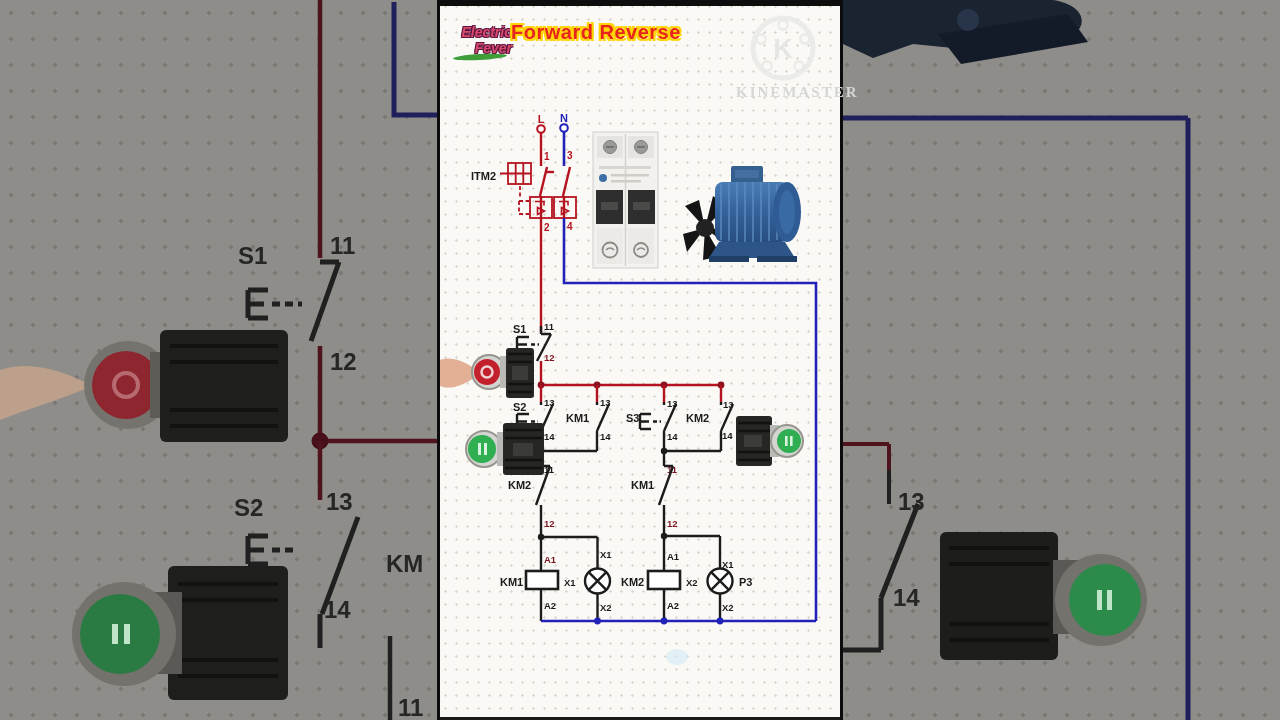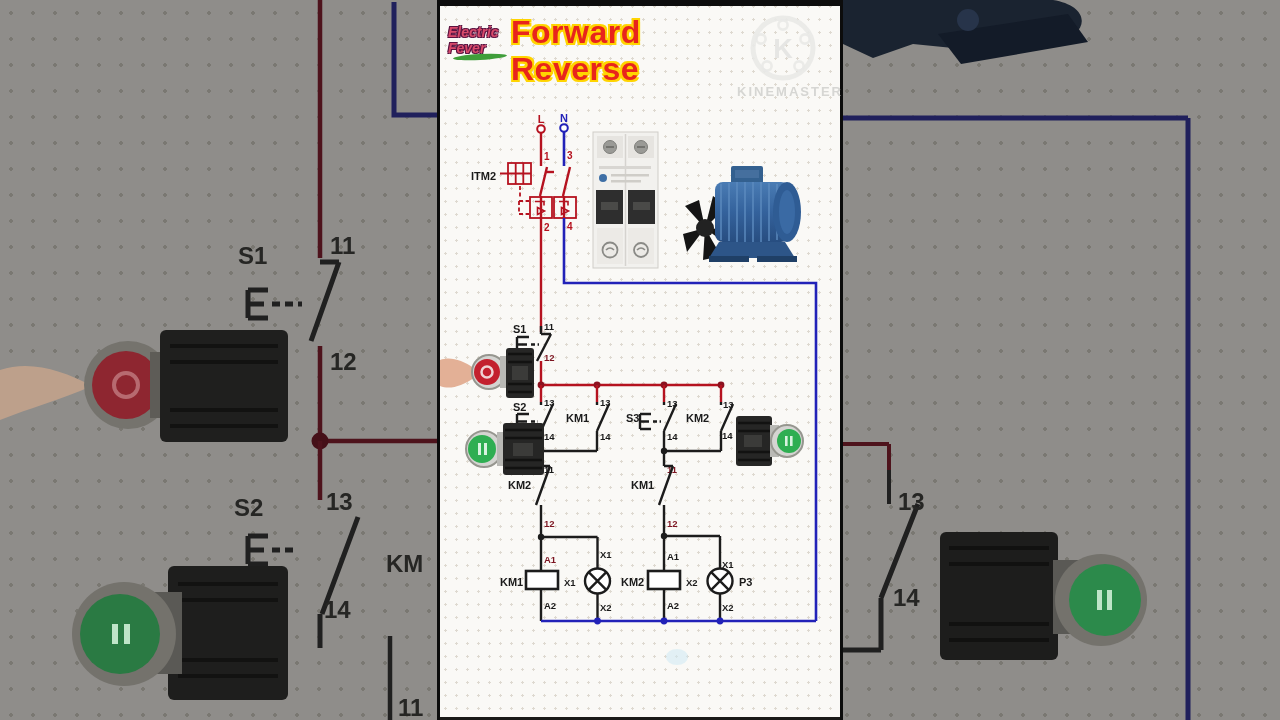--- a/index.html
+++ b/index.html
@@ -16,33 +16,33 @@
     position:absolute;left:437px;top:0;width:406px;height:720px;
     background:#faf9f6;
     background-image:radial-gradient(#ded9d0 1px, transparent 1.3px);
     background-size:11px 13px;
     border-left:3px solid #0c0c0c;border-right:3px solid #0c0c0c;
     box-sizing:border-box;
   }
   .topband{position:absolute;left:0;top:0;width:100%;height:6px;background:#0d0d0d;}
   .botband{position:absolute;left:0;bottom:0;width:100%;height:3px;background:#1a1a18;}
   .chan-logo{
-    position:absolute;left:8px;top:24px;width:64px;text-align:left;
+    position:absolute;left:8px;top:24px;width:64px;text-align:right;
     font-style:italic;font-weight:800;font-size:14px;line-height:16px;
     color:#d94a6b;
     text-shadow:-1px -1px 0 #5c1340,1px -1px 0 #5c1340,-1px 1px 0 #5c1340,1px 1px 0 #5c1340;
   }
   .swoosh{width:54px;height:6px;background:#3f9e3a;border-radius:50%;margin:-2px auto 0 auto;transform:rotate(-3deg);}
   .vid-title{
     position:absolute;left:71px;top:14px;width:230px;
-    font-weight:800;font-size:32px;line-height:37px;color:#e8251c;letter-spacing:.5px;
+    font-weight:800;font-size:20px;line-height:37px;color:#e8251c;letter-spacing:.5px;
     text-shadow:-2px -2px 0 #ffd400,2px -2px 0 #ffd400,-2px 2px 0 #ffd400,2px 2px 0 #ffd400;
   }
   .km-wrap{position:absolute;left:296px;top:8px;width:108px;text-align:center;}
-  .km-text{font-size:13px;font-weight:bold;color:#d6d6d3;letter-spacing:2px;margin-top:-6px;}
+  .km-text{font-size:15px;font-weight:bold;color:#d6d6d3;letter-spacing:2px;margin-top:-6px;font-family:Liberation Serif, serif;}
   .photo{position:absolute;}
   .circuit{position:absolute;left:0;top:0;}
   
   .wr{stroke:#b5121f;stroke-width:2.4;fill:none;}
   .wr2{stroke:#b5121f;stroke-width:1.8;fill:none;}
   .wb{stroke:#2222b8;stroke-width:2.6;fill:none;}
   .wk{stroke:#1c1c1c;stroke-width:2.4;fill:none;}
   .dsh{stroke-dasharray:4 2.6;}
   text{font-family:"Liberation Sans",sans-serif;font-weight:bold;}
   .tr{fill:#b5121f;font-size:10px;}

